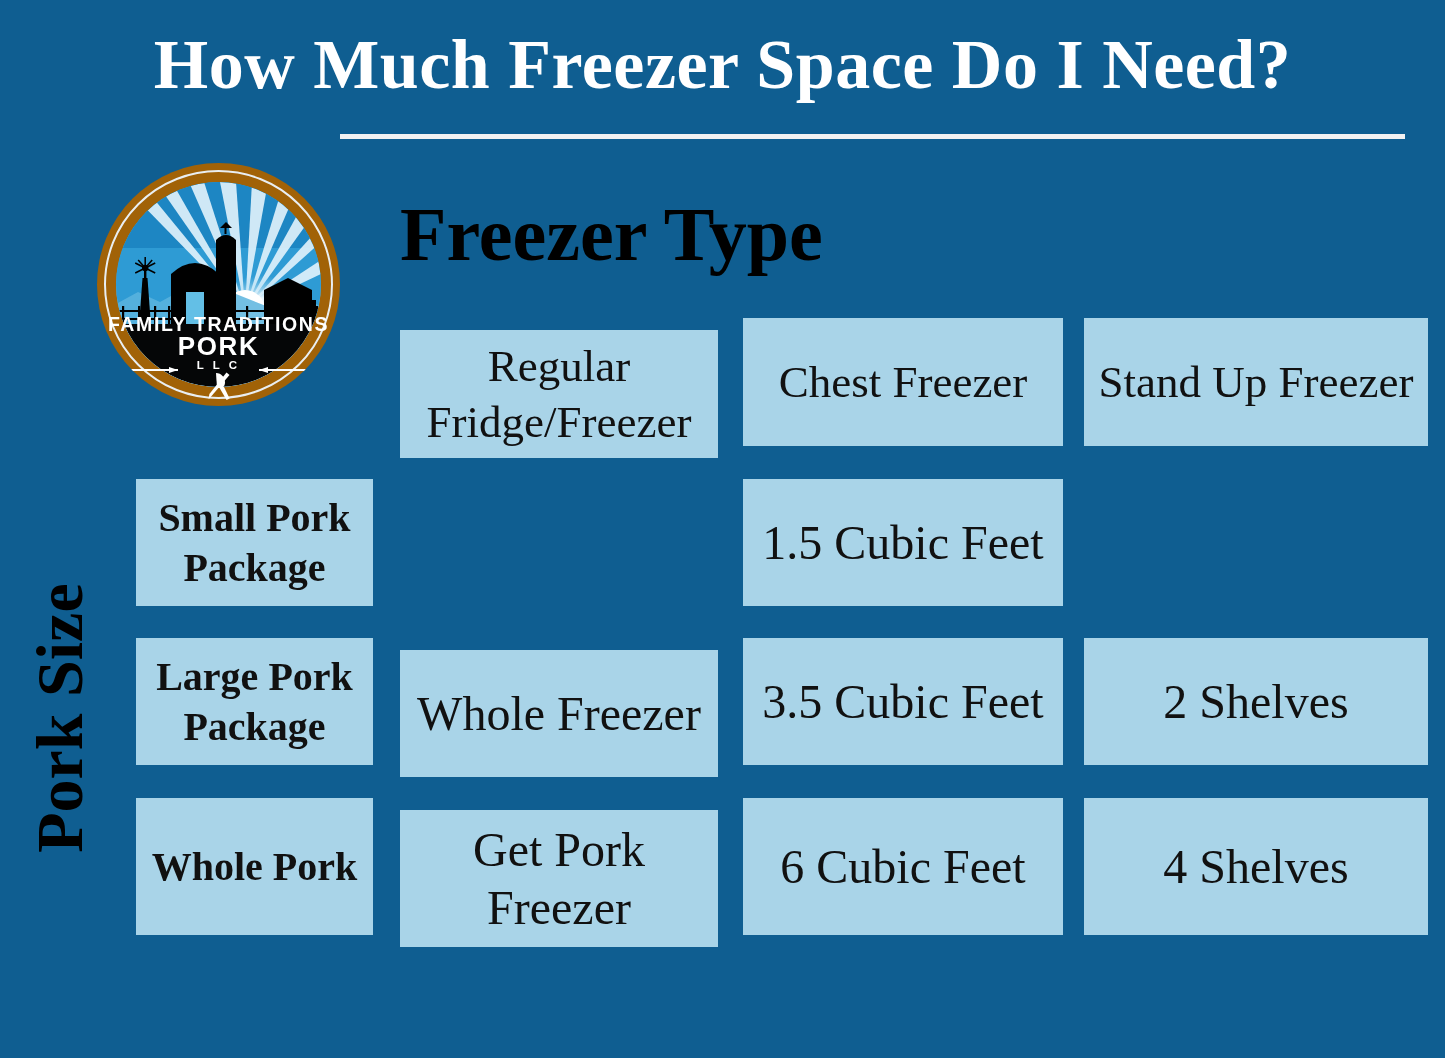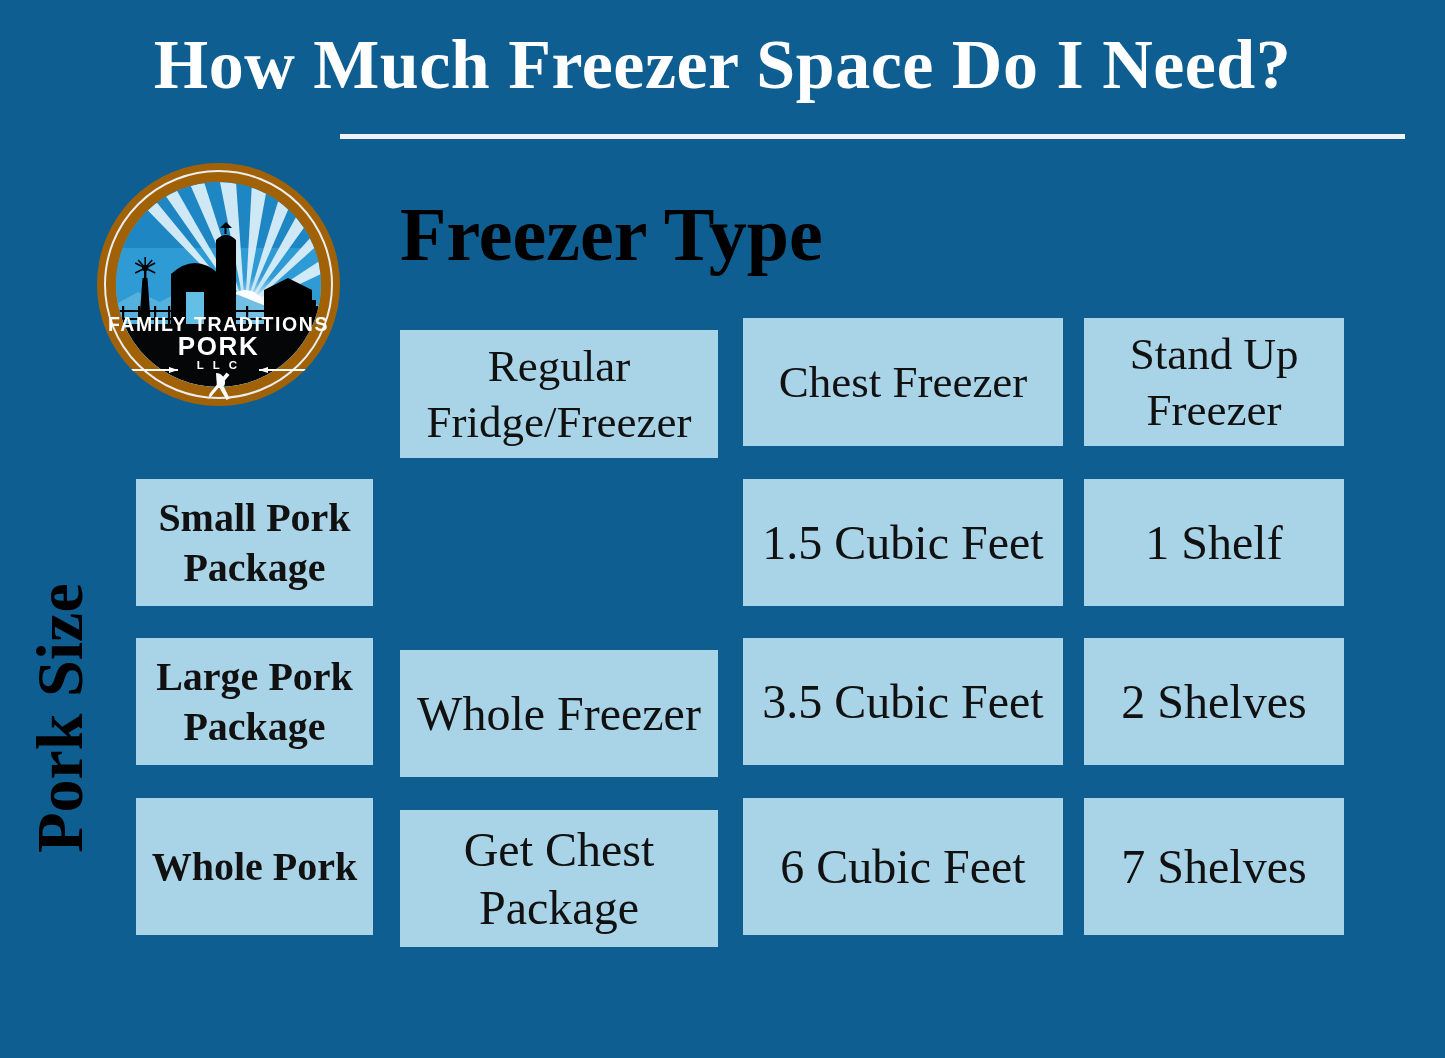--- a/index.html
+++ b/index.html
@@ -192,21 +192,21 @@
   .cell-text { display: block; width: 100%; }
 
   .head-cell   { font-size: 45px; line-height: 56px; font-weight: normal; }
   .rowlabel    { font-size: 40px; line-height: 50px; font-weight: bold; }
   .data-cell   { font-size: 48px; line-height: 58px; font-weight: normal; }
 
   
   .c0 { left: 136px; width: 237px; }
   .c1 { left: 400px; width: 318px; margin-top: 12px; }
   .c2 { left: 743px; width: 320px; }
-  .c3 { left: 1084px; width: 260px; }
+  .c3 { left: 1084px; width: 344px; }
 
   
   .r0 { top: 318px; height: 128px; }
   .r1 { top: 479px; height: 127px; }
   .r2 { top: 638px; height: 127px; }
   .r3 { top: 798px; height: 137px; }
 </style>
 </head>
 <body>
 
@@ -340,43 +340,40 @@
   <div class="cell head-cell c3 r0">
     <span class="cell-text">Stand Up Freezer</span>
   </div>
 
   <div class="cell rowlabel c0 r1">
     <span class="cell-text">Small Pork Package</span>
   </div>
   <div class="cell data-cell c2 r1">
     <span class="cell-text">1.5 Cubic Feet</span>
   </div>
-  <div class="cell data-cell c3 r1">
-    <span class="cell-text">1 Shelf</span>
-  </div>
 
   <div class="cell rowlabel c0 r2">
     <span class="cell-text">Large Pork Package</span>
   </div>
   <div class="cell data-cell c1 r2">
     <span class="cell-text">Whole Freezer</span>
   </div>
   <div class="cell data-cell c2 r2">
     <span class="cell-text">3.5 Cubic Feet</span>
   </div>
   <div class="cell data-cell c3 r2">
     <span class="cell-text">2 Shelves</span>
   </div>
 
   <div class="cell rowlabel c0 r3">
     <span class="cell-text">Whole Pork</span>
   </div>
   <div class="cell data-cell c1 r3">
-    <span class="cell-text">Get Chest Package</span>
+    <span class="cell-text">Get Pork Freezer</span>
   </div>
   <div class="cell data-cell c2 r3">
     <span class="cell-text">6 Cubic Feet</span>
   </div>
   <div class="cell data-cell c3 r3">
-    <span class="cell-text">7 Shelves</span>
+    <span class="cell-text">4 Shelves</span>
   </div>
 
 </div>
 
 </body></html>

